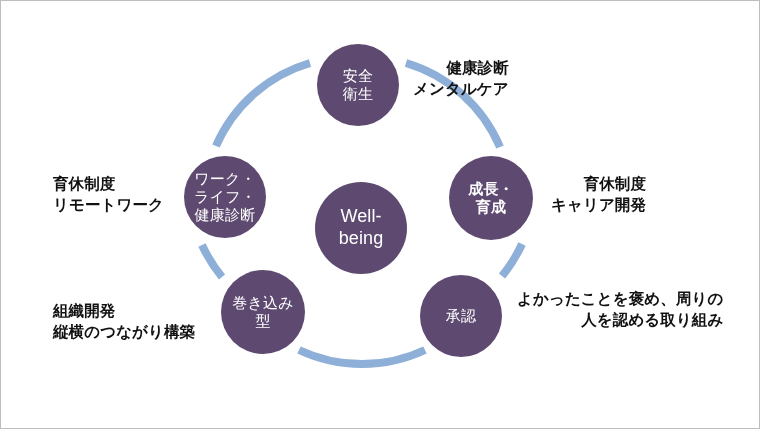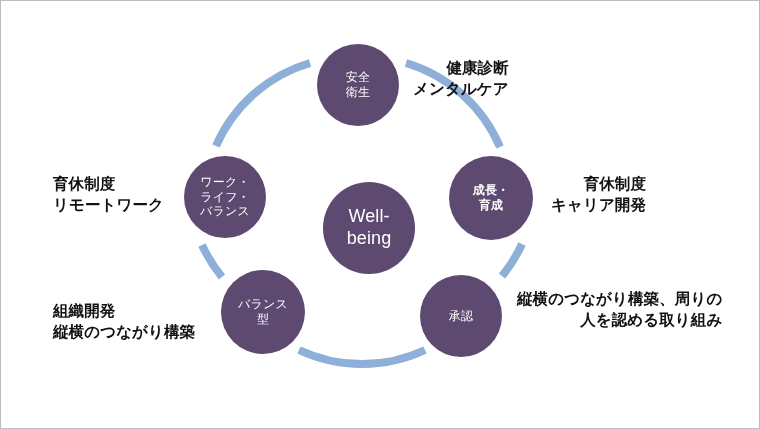--- a/index.html
+++ b/index.html
@@ -37,21 +37,21 @@
     color: #ffffff;
     line-height: 1.22;
     box-sizing: border-box;
   }
   .node .node-label {
     display: block;
     white-space: pre-line;
     padding: 0 4px;
   }
   .node.spoke {
-    font-size: 12px;
+    font-size: 15px;
     letter-spacing: 0.2px;
   }
   .node.center {
     font-size: 18px;
     letter-spacing: 0.1px;
   }
   .callout {
     position: absolute;
     color: #111111;
     font-size: 15.5px;
@@ -72,56 +72,56 @@
 
     <g fill="none" stroke="#8eafd7" stroke-width="8" stroke-linecap="butt">
       <path d="M 215 145 A 148 148 0 0 1 309 62"></path>
       <path d="M 405 62  A 148 148 0 0 1 499 146"></path>
       <path d="M 521 243 A 148 148 0 0 1 501 275"></path>
       <path d="M 298 349 A 148 148 0 0 0 424 349"></path>
       <path d="M 221 276 A 148 148 0 0 1 201 244"></path>
     </g>
   </svg>
 
-  <div class="node center" style="left:322px; top:181px; width:92px; height:92px;">
+  <div class="node center" style="left:314px; top:181px; width:92px; height:92px;">
     <span class="node-label">Well-being</span>
   </div>
 
   <div class="node spoke" style="left:316px; top:43px; width:82px; height:82px;">
     <span class="node-label">安全
 衛生</span>
   </div>
 
   <div class="node spoke" style="left:448px; top:155px; width:84px; height:84px;font-weight:bold;">
     <span class="node-label">成長・
 育成</span>
   </div>
 
   <div class="node spoke" style="left:419px; top:274px; width:82px; height:82px;text-align:right;">
     <span class="node-label">承認</span>
   </div>
 
   <div class="node spoke" style="left:220px; top:269px; width:84px; height:84px;">
-    <span class="node-label">バランス
+    <span class="node-label">巻き込み
 型</span>
   </div>
 
   <div class="node spoke" style="left:183px; top:155px; width:82px; height:82px;">
     <span class="node-label">ワーク・
 ライフ・
-バランス</span>
+健康診断</span>
   </div>
 
   <div class="callout right" style="left:412px; top:56px;">健康診断
 メンタルケア</div>
 
   <div class="callout right" style="left:550px; top:172px;">育休制度
 キャリア開発</div>
 
-  <div class="callout right" style="left:516px; top:287px;">縦横のつながり構築、周りの
+  <div class="callout right" style="left:516px; top:287px;">よかったことを褒め、周りの
 人を認める取り組み</div>
 
   <div class="callout left" style="left:52px; top:299px;">組織開発
 縦横のつながり構築</div>
 
   <div class="callout left" style="left:52px; top:172px;">育休制度
 リモートワーク</div>
 
 </div>
 

